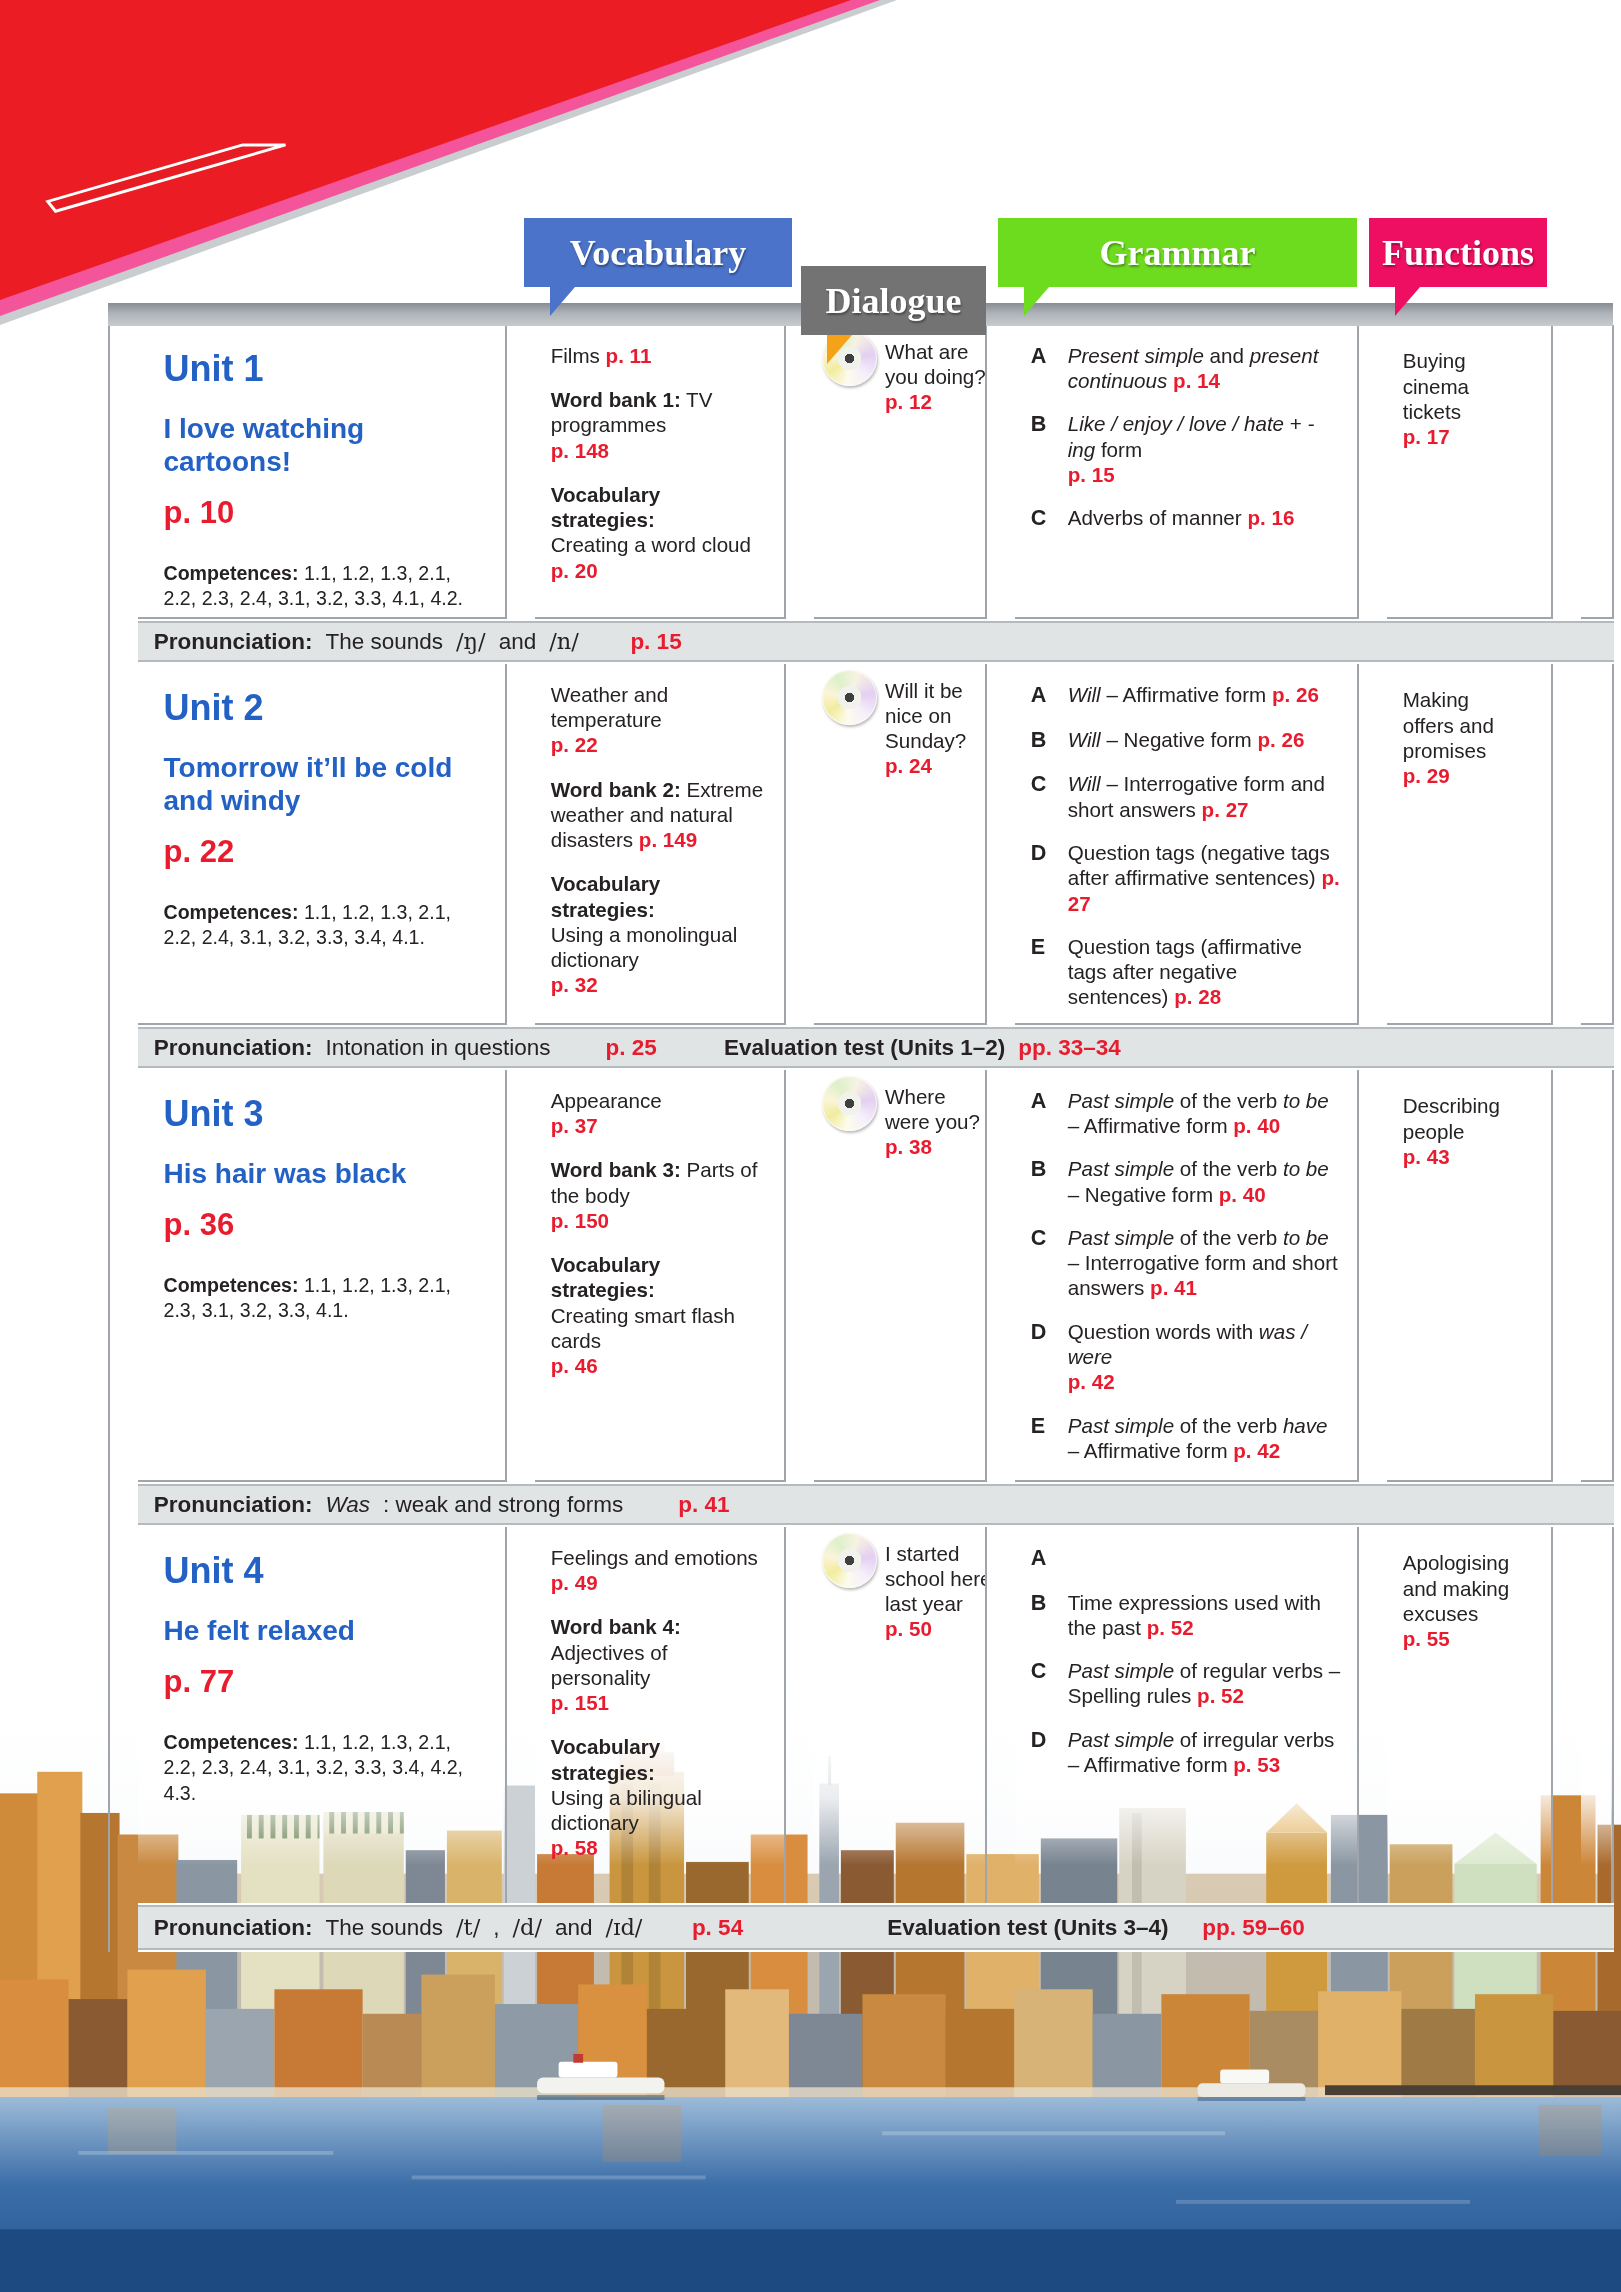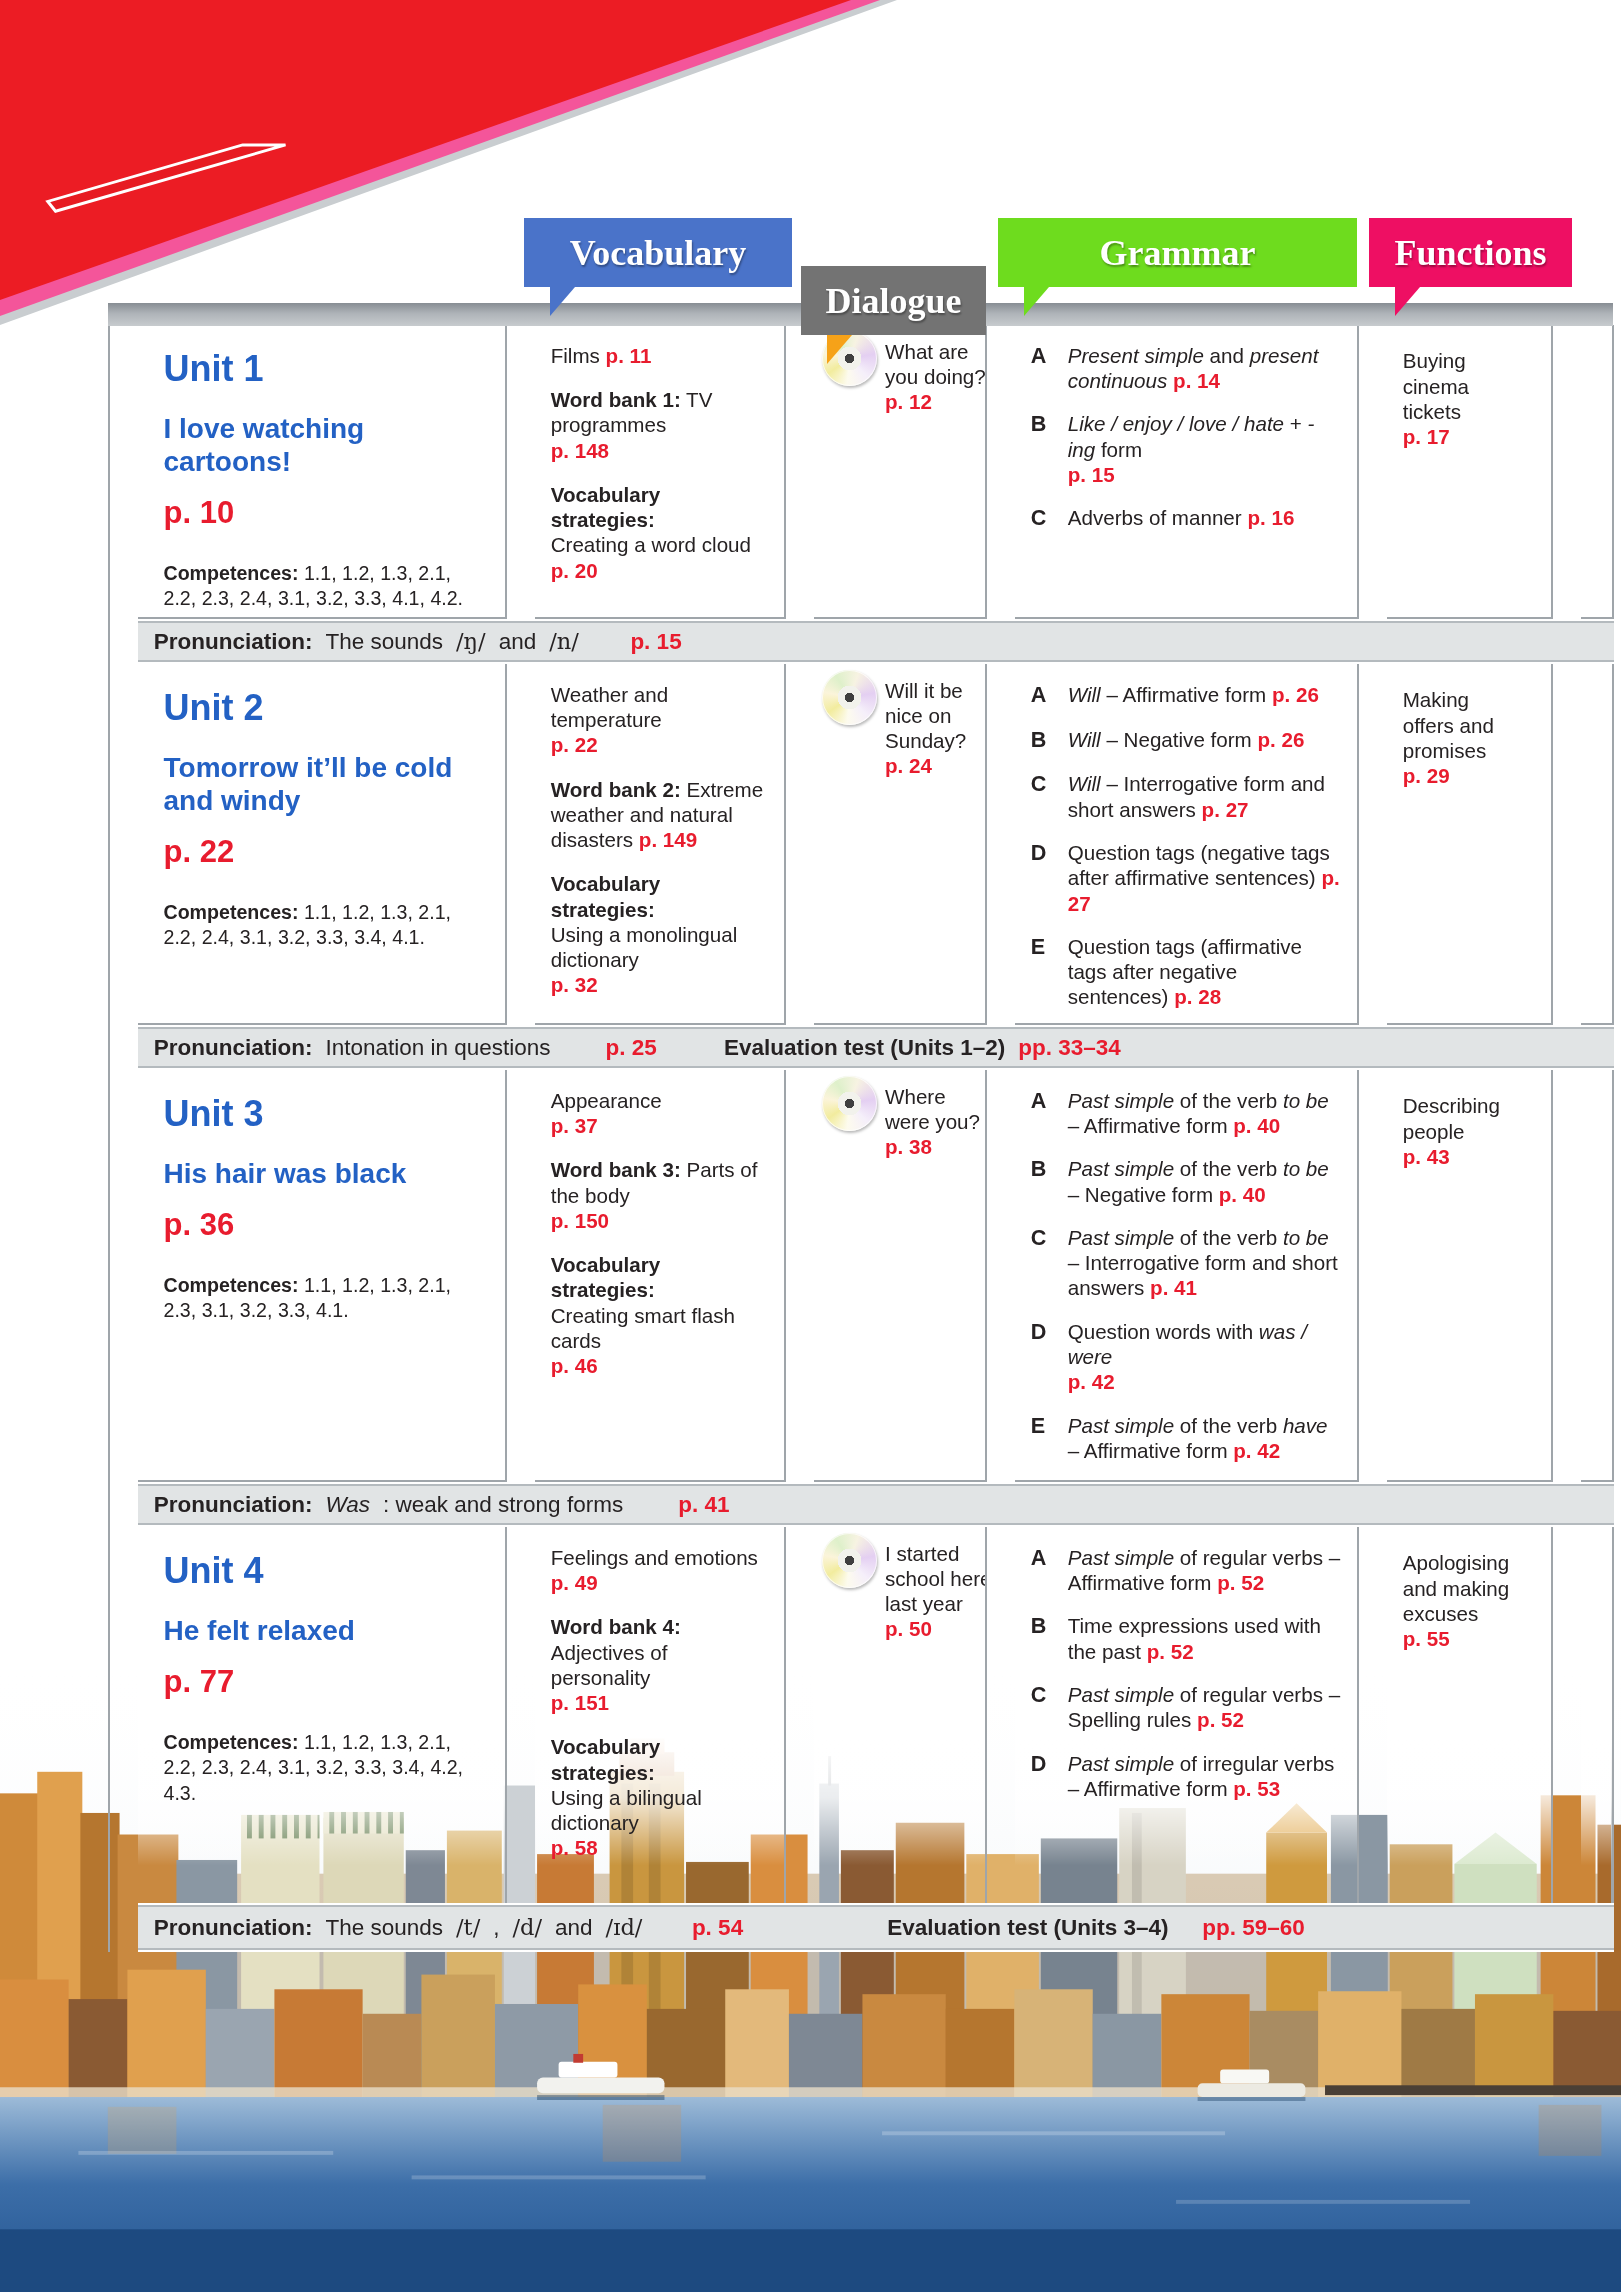--- a/index.html
+++ b/index.html
@@ -23,21 +23,21 @@
 
   
   .tab { position:absolute; top:218px; height:69px; z-index:4; display:flex; align-items:center; justify-content:center;
          font-family:"Liberation Serif", serif; font-weight:700; font-size:36px; color:#fff;
          text-shadow:1px 2px 2px rgba(0,0,0,.35); }
   .tab::after { content:""; position:absolute; left:25.5px; top:100%; width:0; height:0;
                 border-top:29px solid transparent; border-right:25.5px solid transparent; border-top-color:inherit; }
   .tab-voc { left:524px;  width:268px; background:#4a73c9; border-top-color:#4a73c9; }
   .tab-dia { left:801px;  width:185px; background:#737373; border-top-color:#f6a218;margin-top:48px; }
   .tab-gra { left:998px; width:359px; background:#6edc1e; border-top-color:#6edc1e; }
-  .tab-fun { left:1369px; width:203px; background:#ee0f63; border-top-color:#ee0f63; }
+  .tab-fun { left:1369px; width:178px; background:#ee0f63; border-top-color:#ee0f63; }
 
   .header-bar { position:absolute; left:108px; top:303px; width:1505px; height:22.5px; z-index:3;
                 background:linear-gradient(180deg,#878d93,#aeb3b8 45%,#c7cbce); }
 
   
   .toc { position:absolute; left:108px; top:325px; width:1505px; z-index:2;
          display:grid; grid-template-columns:397px 279px 201px 372px 194px 61px;
          grid-template-rows:294px 45px 361px 45px 412px 45px 376px 49px;
          border-left:2px solid #9fa5aa; border-right:2px solid #9fa5aa; }
   .cell { border-right:2px solid #9fa5aa; border-bottom:2px solid #9fa5aa; background:#fff;
@@ -371,21 +371,20 @@
         <div class="v-para"><span class="sg-b">Word bank 4:</span><span> Adjectives of personality</span><br><span class="sg-red">p. 151</span></div>
         <div class="v-para"><span class="sg-b">Vocabulary strategies:</span><br><span>Using a bilingual dictionary</span><br><span class="sg-red">p. 58</span></div>
       </div>
     <div class="cell c-dia fade">
       <div class="cd"></div>
       <div class="d-text"><span>I started school here last year</span><br><span class="sg-red">p. 50</span></div>
     </div>
     <div class="cell fade">
         <div class="g-item">
           <span class="g-letter">A</span>
-          <div class="g-body"><span class="sg-i">Past simple</span><span> of regular verbs – Affirmative form </span><span class="sg-red">p. 52</span></div>
         </div>
         <div class="g-item">
           <span class="g-letter">B</span>
           <div class="g-body"><span>Time expressions used with the past </span><span class="sg-red">p. 52</span></div>
         </div>
         <div class="g-item">
           <span class="g-letter">C</span>
           <div class="g-body"><span class="sg-i">Past simple</span><span> of regular verbs – Spelling rules </span><span class="sg-red">p. 52</span></div>
         </div>
         <div class="g-item">

